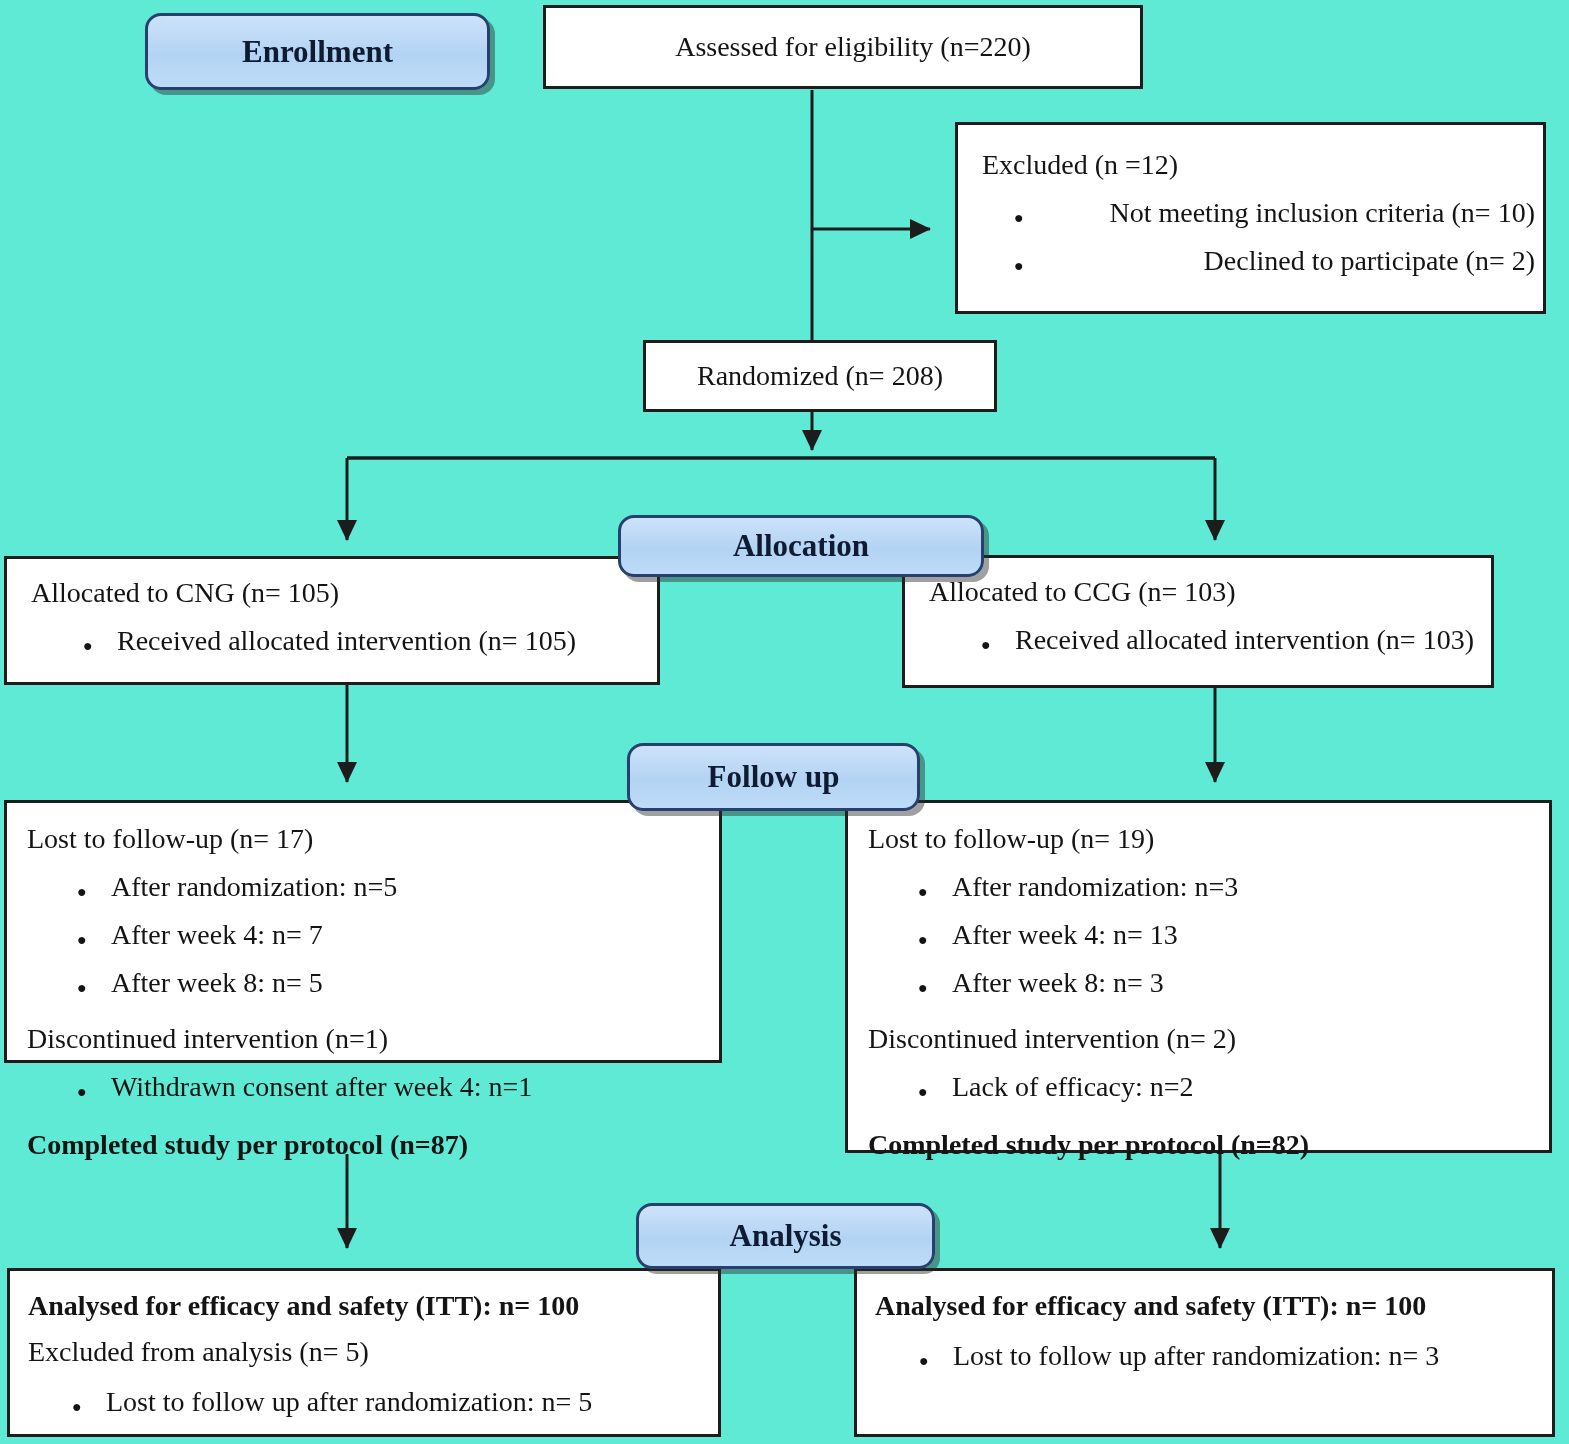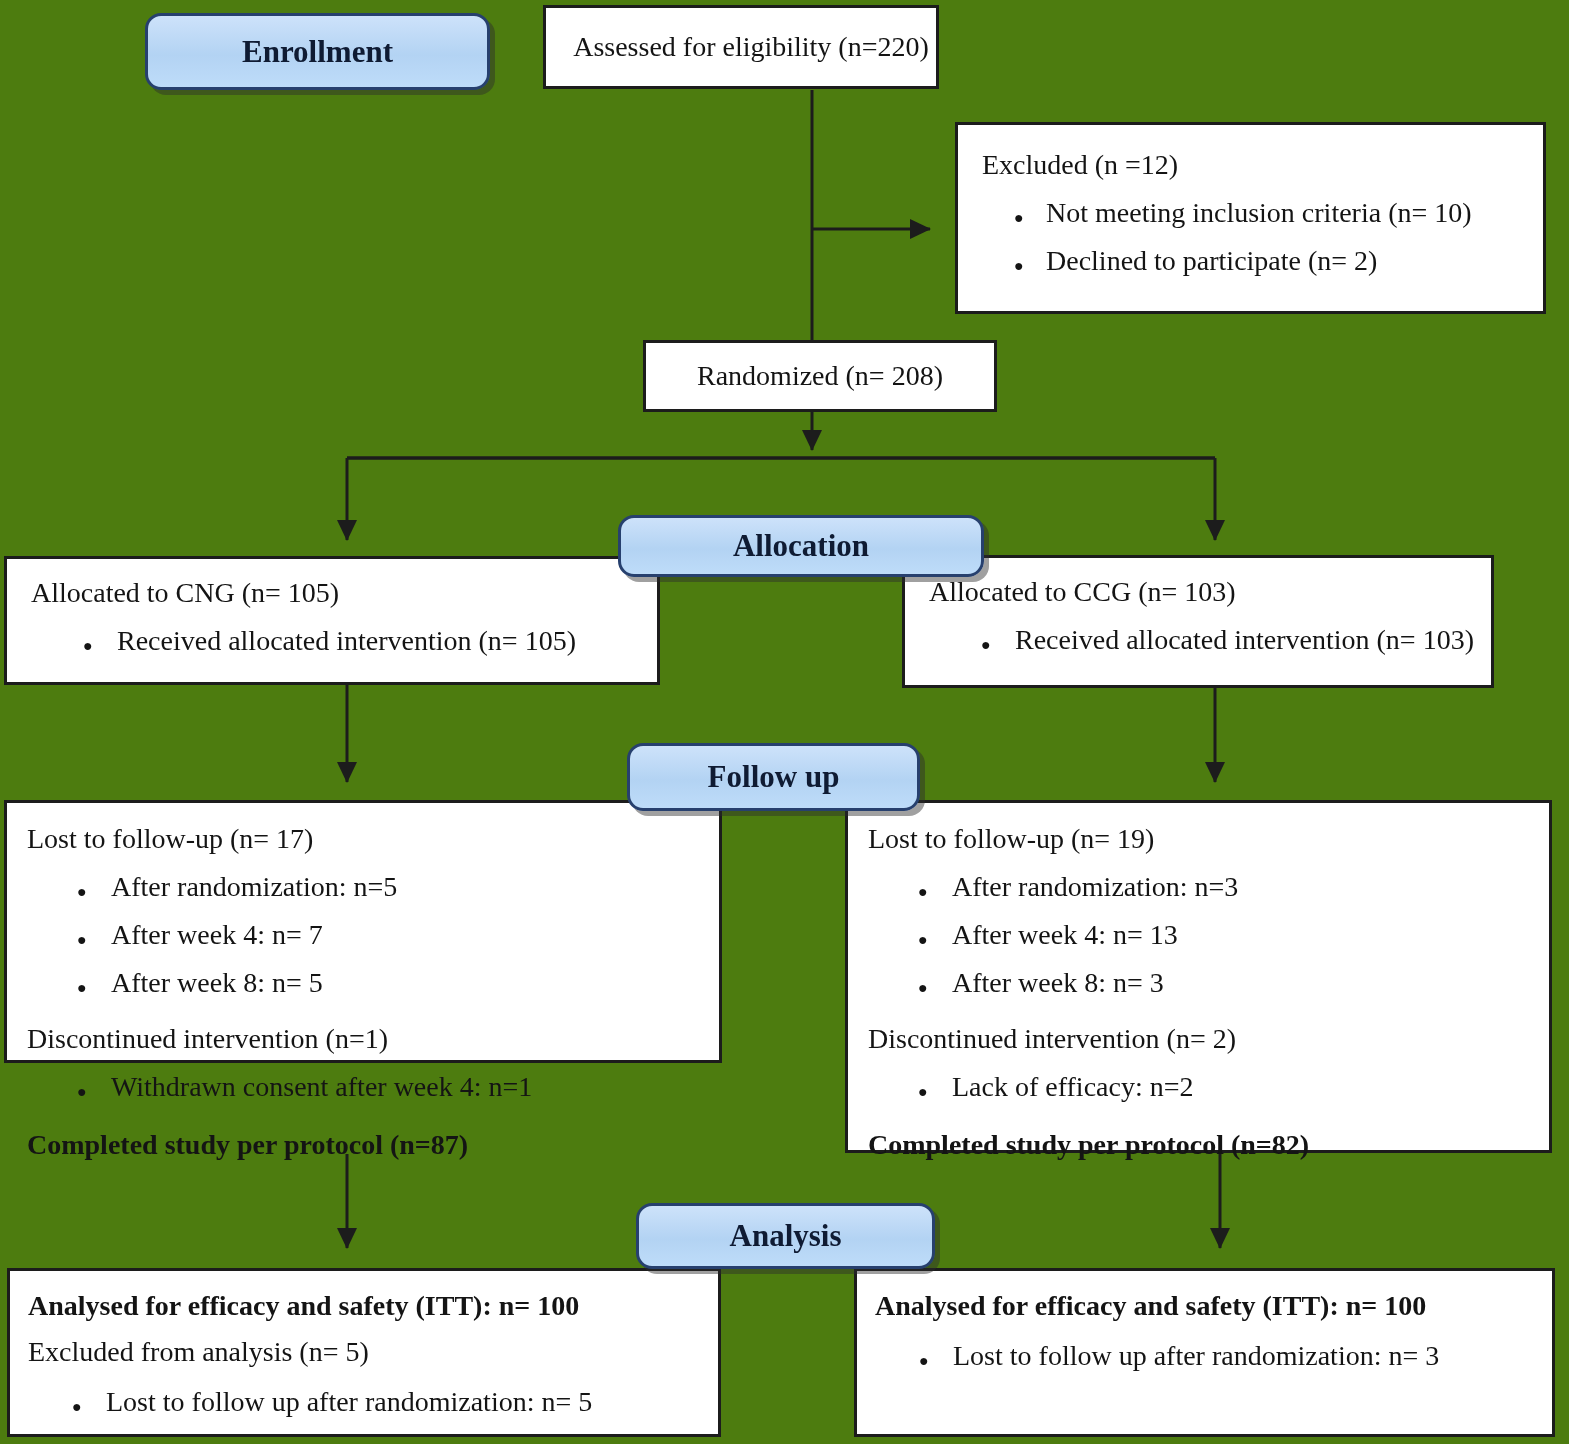--- a/index.html
+++ b/index.html
@@ -4,21 +4,21 @@
 <style>
   :root{
     --c-stage_fill:#b3d3f3;
     --c-stage_border:#27406e;
     --c-line:#1c1c1c;
     --c-box_border:#1c1c1c;
     --c-text:#141414;
   }
   html,body{margin:0;padding:0;background:#fff;}
   #canvas{
-    position:relative;width:1569px;height:1444px;background:#4d7c0f;overflow:hidden;
+    position:relative;width:1569px;height:1444px;background:#5eead4;overflow:hidden;
     font-family:"Liberation Serif","DejaVu Serif",serif;color:var(--c-text);
   }
   #connectors{position:absolute;left:0;top:0;width:1569px;height:1444px;z-index:1;}
   #connectors line{stroke:var(--c-line);stroke-width:3;}
   #connectors line.thick{stroke-width:3.5;}
   #connectors .ah{fill:var(--c-line);}
 
   .pbox{
     position:absolute;z-index:2;background:#ffffff;border:3px solid var(--c-box_border);
     box-sizing:border-box;font-size:28px;line-height:36px;
@@ -33,21 +33,21 @@
     font-weight:bold;font-size:31px;color:#0f1b33;box-sizing:border-box;
   }
 
   .line{white-space:nowrap;}
   .bold{font-weight:bold;}
   .bi{position:relative;white-space:nowrap;}
   .bi::before{content:"●";position:absolute;font-size:0.58em;top:0.28em;}
 
   
   .ex-pad{padding:22px 8px 0 24px;}
-  .ex-pad .bi{padding-left:64px;margin-top:12px;}
+  .ex-pad .bi{padding-left:64px;margin-top:12px;text-align:right;}
   .ex-pad .bi::before{left:32px;}
   .ex-pad .line{margin-bottom:4px;}
 
   
   .al-pad{padding:16px 22px 0 24px;}
   .al-pad .bi{padding-left:86px;margin-top:12px;}
   .al-pad .bi::before{left:52px;}
 
   
   .fu-pad{padding:18px 6px 0 20px;}
@@ -91,21 +91,21 @@
   <div class="stage" style="left:618px;top:515px;width:366px;height:62px;">
     <span>Allocation</span>
   </div>
   <div class="stage" style="left:627px;top:743px;width:293px;height:68px;">
     <span>Follow up</span>
   </div>
   <div class="stage" style="left:636px;top:1203px;width:299px;height:66px;">
     <span>Analysis</span>
   </div>
 
-  <div class="pbox center" style="left:543px;top:5px;width:396px;height:84px;padding-left:20px;">
+  <div class="pbox center" style="left:543px;top:5px;width:600px;height:84px;padding-left:20px;">
     <span>Assessed for eligibility (n=220)</span>
   </div>
 
   <div class="pbox ex-pad" style="left:955px;top:122px;width:591px;height:192px;">
     <div class="line">Excluded (n =12)</div>
     <div class="bi">Not meeting inclusion criteria (n= 10)</div>
     <div class="bi">Declined to participate (n= 2)</div>
   </div>
 
   <div class="pbox center" style="left:643px;top:340px;width:354px;height:72px;text-align:center;">

